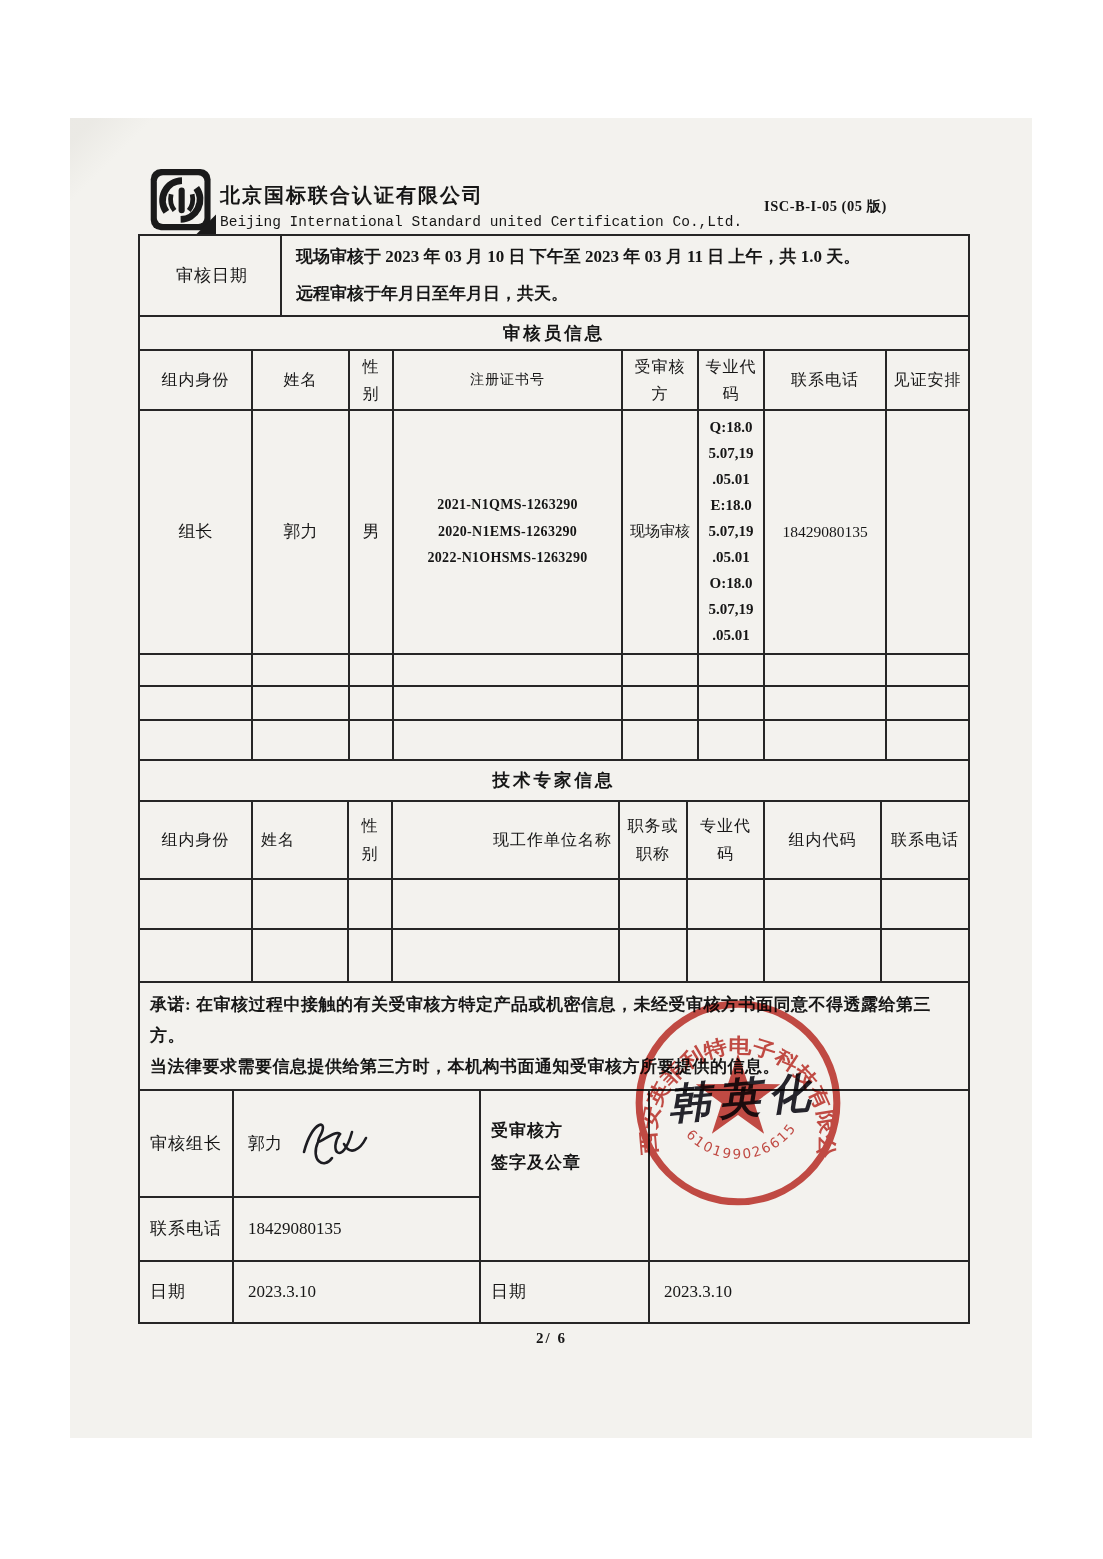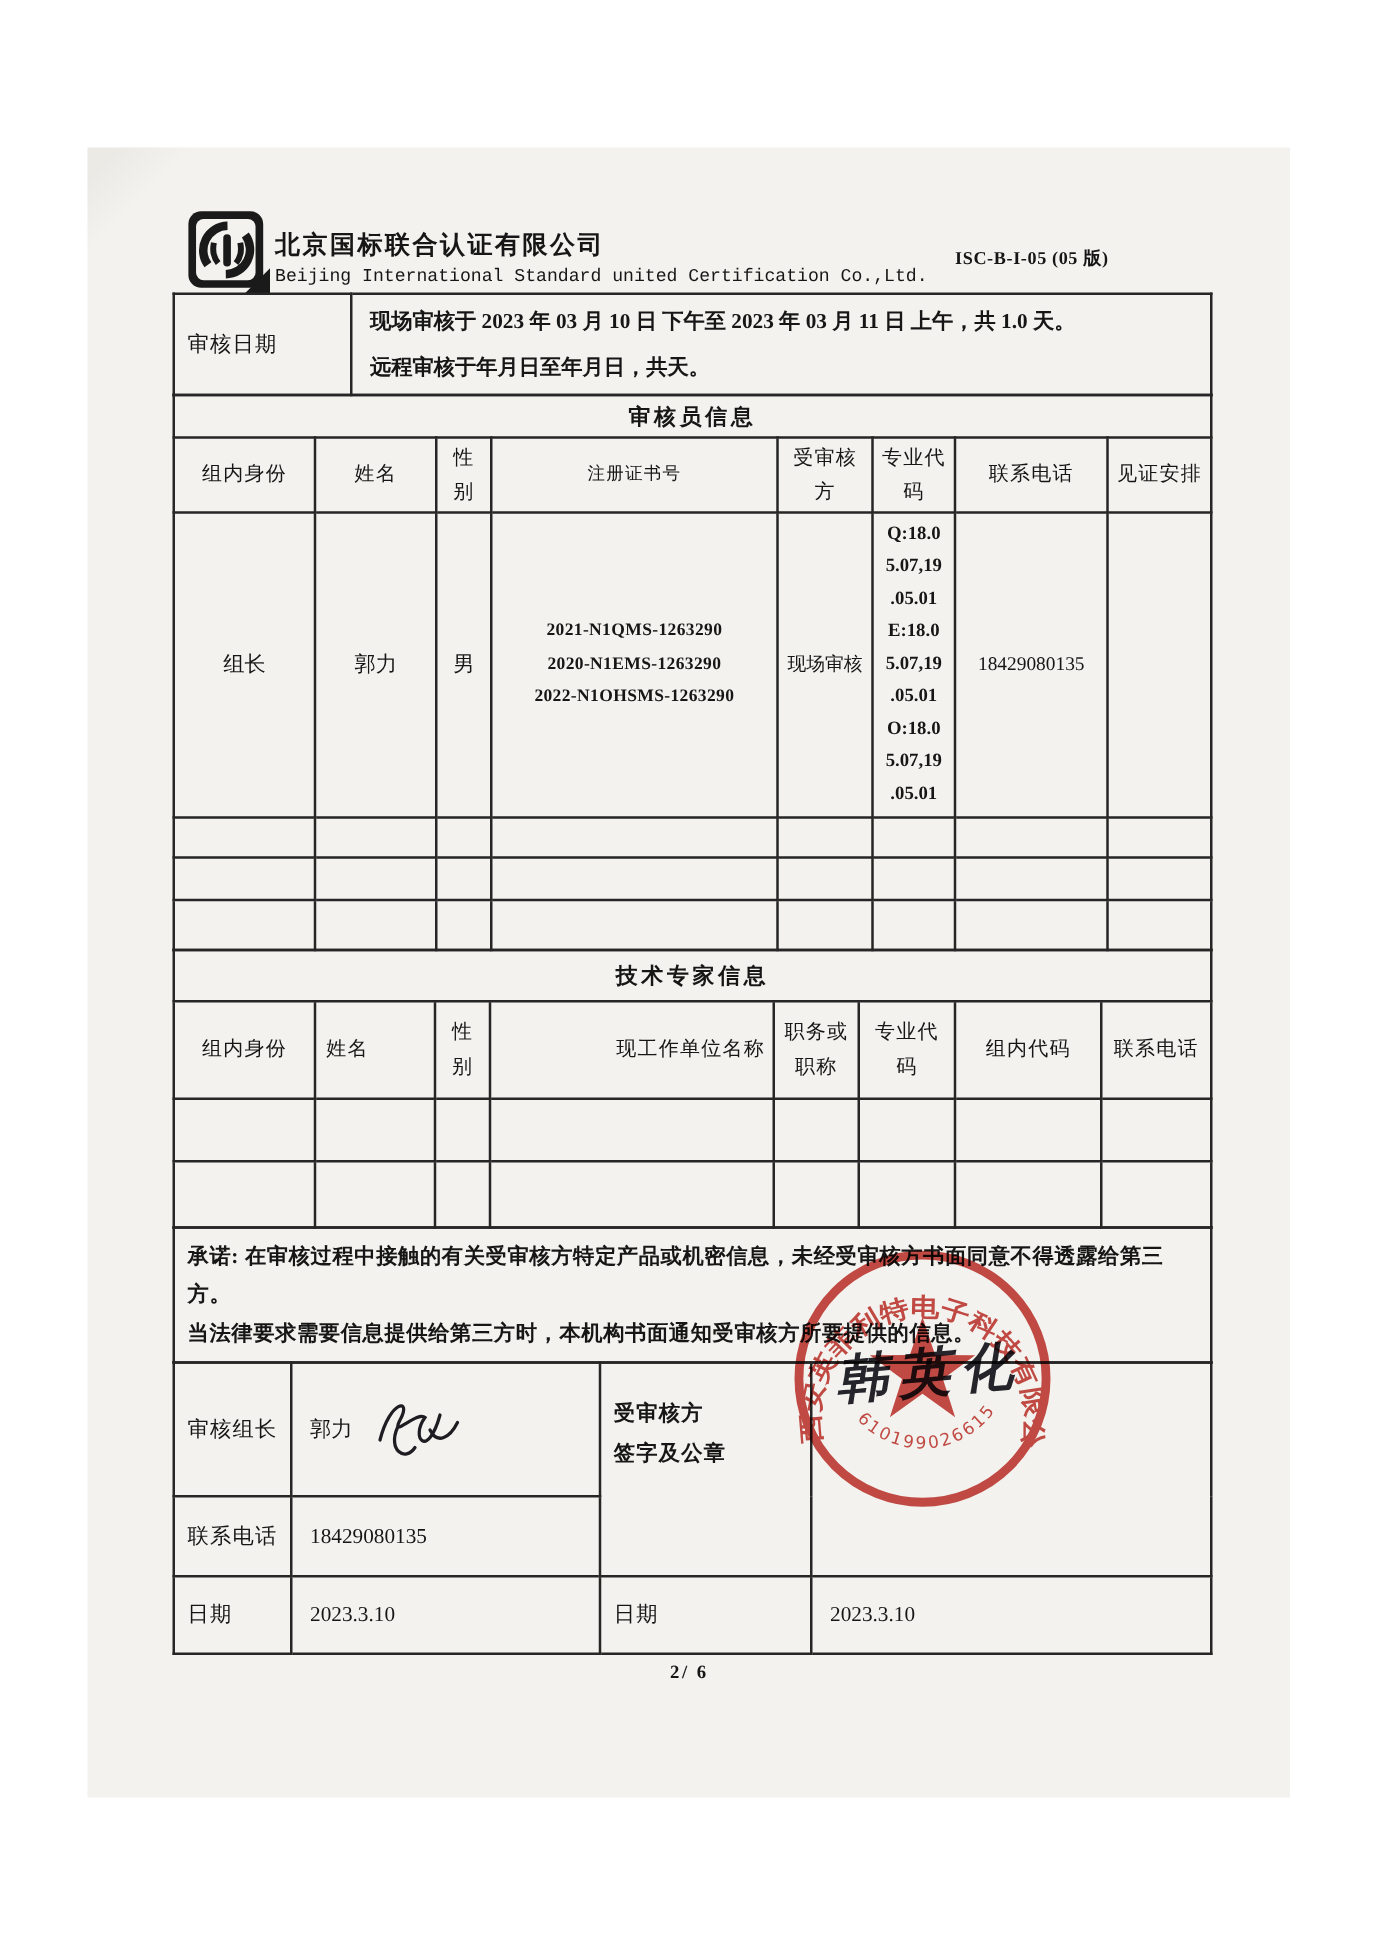--- a/index.html
+++ b/index.html
@@ -38,21 +38,21 @@
   table { border-collapse:collapse; table-layout:fixed; width:830px; }
   table + table { margin-top:-2px; }
   td, th {
     border:2px solid #262626;
     font-weight:normal; vertical-align:middle;
     padding:2px 6px;
     font-size:16px;
     overflow:hidden;
   }
   .c { text-align:center; }
-  .lbl { font-size:17px; padding-left:10px; letter-spacing:1px; }
+  .lbl { font-size:17px; padding-left:10px; letter-spacing:1px;text-align:center; }
   .pre { white-space:pre-line;font-weight:bold; }
   .sec-title { text-align:center; font-size:17.5px; font-weight:600; letter-spacing:3px; }
   .hdr { text-align:center; font-size:16px; letter-spacing:1px; word-break:break-all; line-height:1.7; }
   .hdr-sm { font-size:14px; }
   .datecell { font-size:17px; font-weight:700; line-height:2.2; padding-left:14px; }
   .langcell { font-size:17px; font-weight:600; padding-left:12px; letter-spacing:1px; }
   .certs { font-size:14px; line-height:1.9; letter-spacing:.3px; }
   .codes { font-size:15px; line-height:1.73; text-align:center; padding:4px 2px; }
   .commit { font-size:17px; font-weight:700; line-height:1.85; padding:6px 10px; letter-spacing:.5px; }
   .sig-lbl { font-size:17px; letter-spacing:1px; padding-left:10px; }

